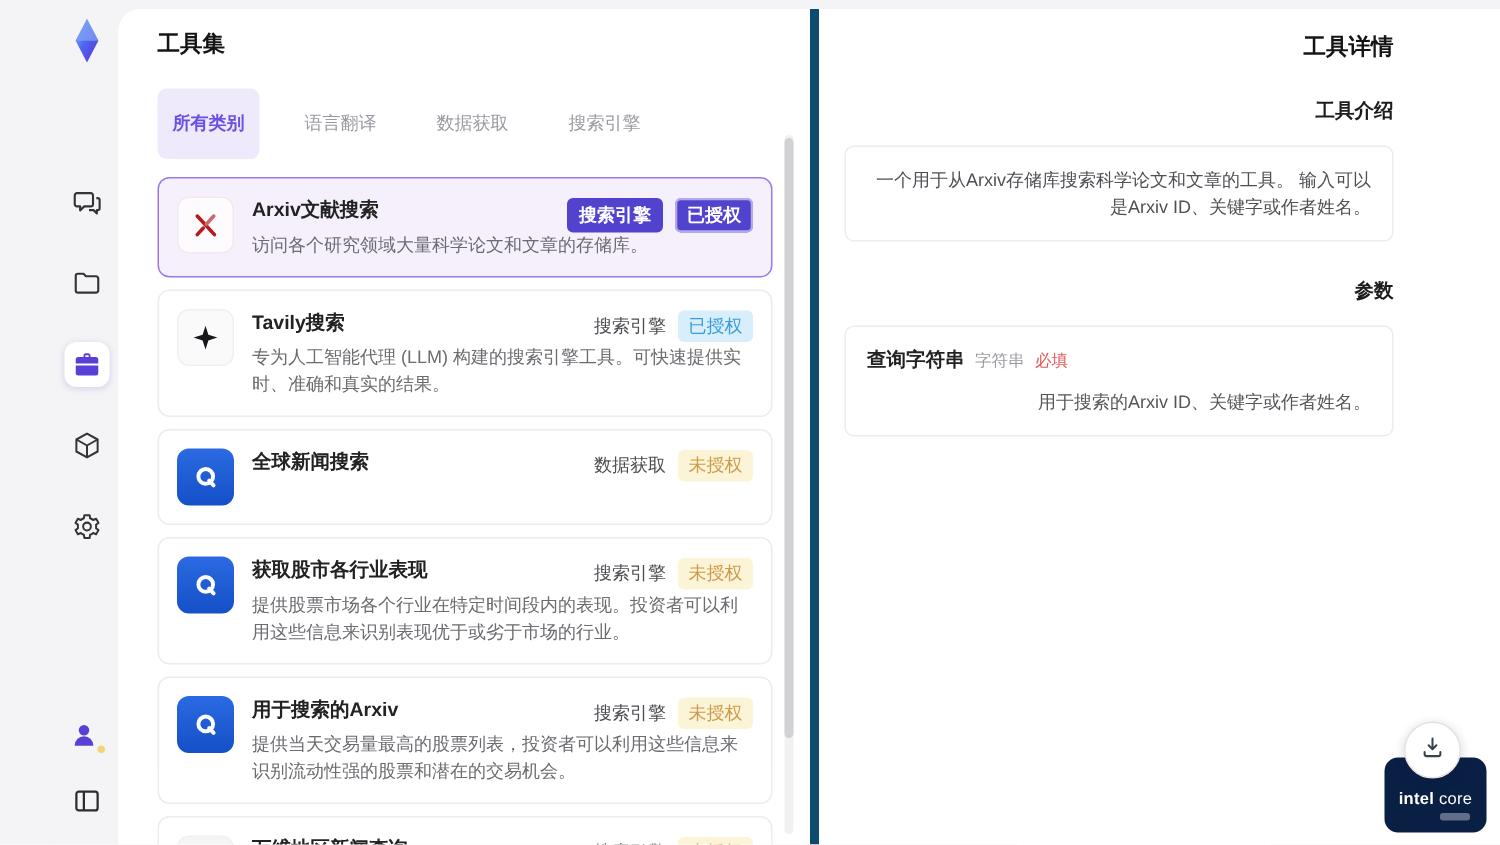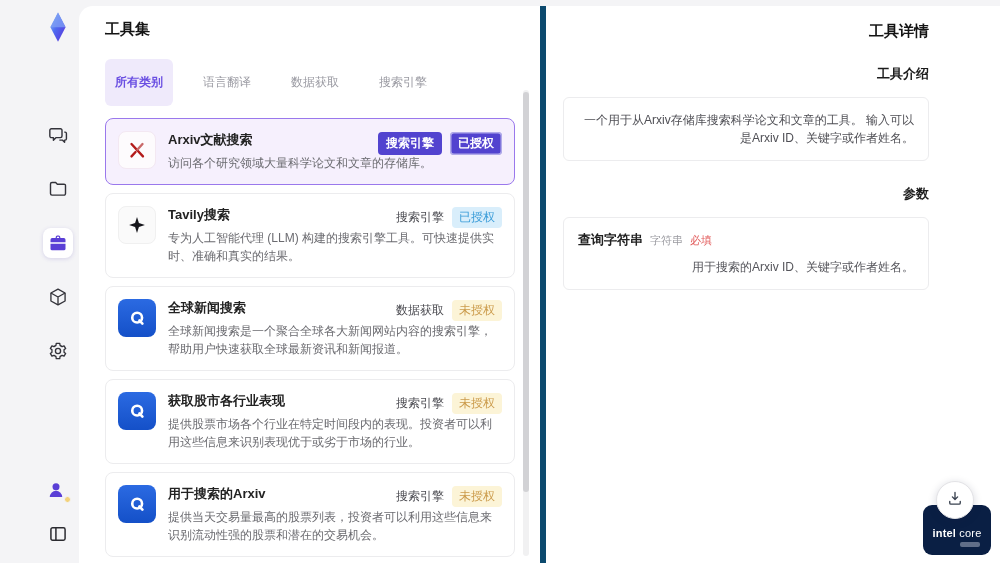--- a/index.html
+++ b/index.html
@@ -195,21 +195,20 @@
   </div>
           <div class="tool-item">
     <div class="tool-icon icon-news-blue">
               <svg viewBox="0 0 24 24" width="21" height="21">
                 <circle cx="11.6" cy="11" r="5.6" fill="none" stroke="#ffffff" stroke-width="3"></circle>
                 <path d="M14.2 14.2 L17.6 17.8" stroke="#ffffff" stroke-width="3" stroke-linecap="round"></path>
               </svg>
             </div>
     <div class="tool-body">
       <div class="tool-name">全球新闻搜索</div>
-      <div class="tool-desc">全球新闻搜索是一个聚合全球各大新闻网站内容的搜索引擎，帮助用户快速获取全球最新资讯和新闻报道。</div>
     </div>
     <div class="tool-badges">
       <span class="cat-label">数据获取</span>
       <span class="auth-badge unauthorized">未授权</span>
     </div>
   </div>
           <div class="tool-item">
     <div class="tool-icon icon-news-blue">
               <svg viewBox="0 0 24 24" width="21" height="21">
                 <circle cx="11.6" cy="11" r="5.6" fill="none" stroke="#ffffff" stroke-width="3"></circle>

